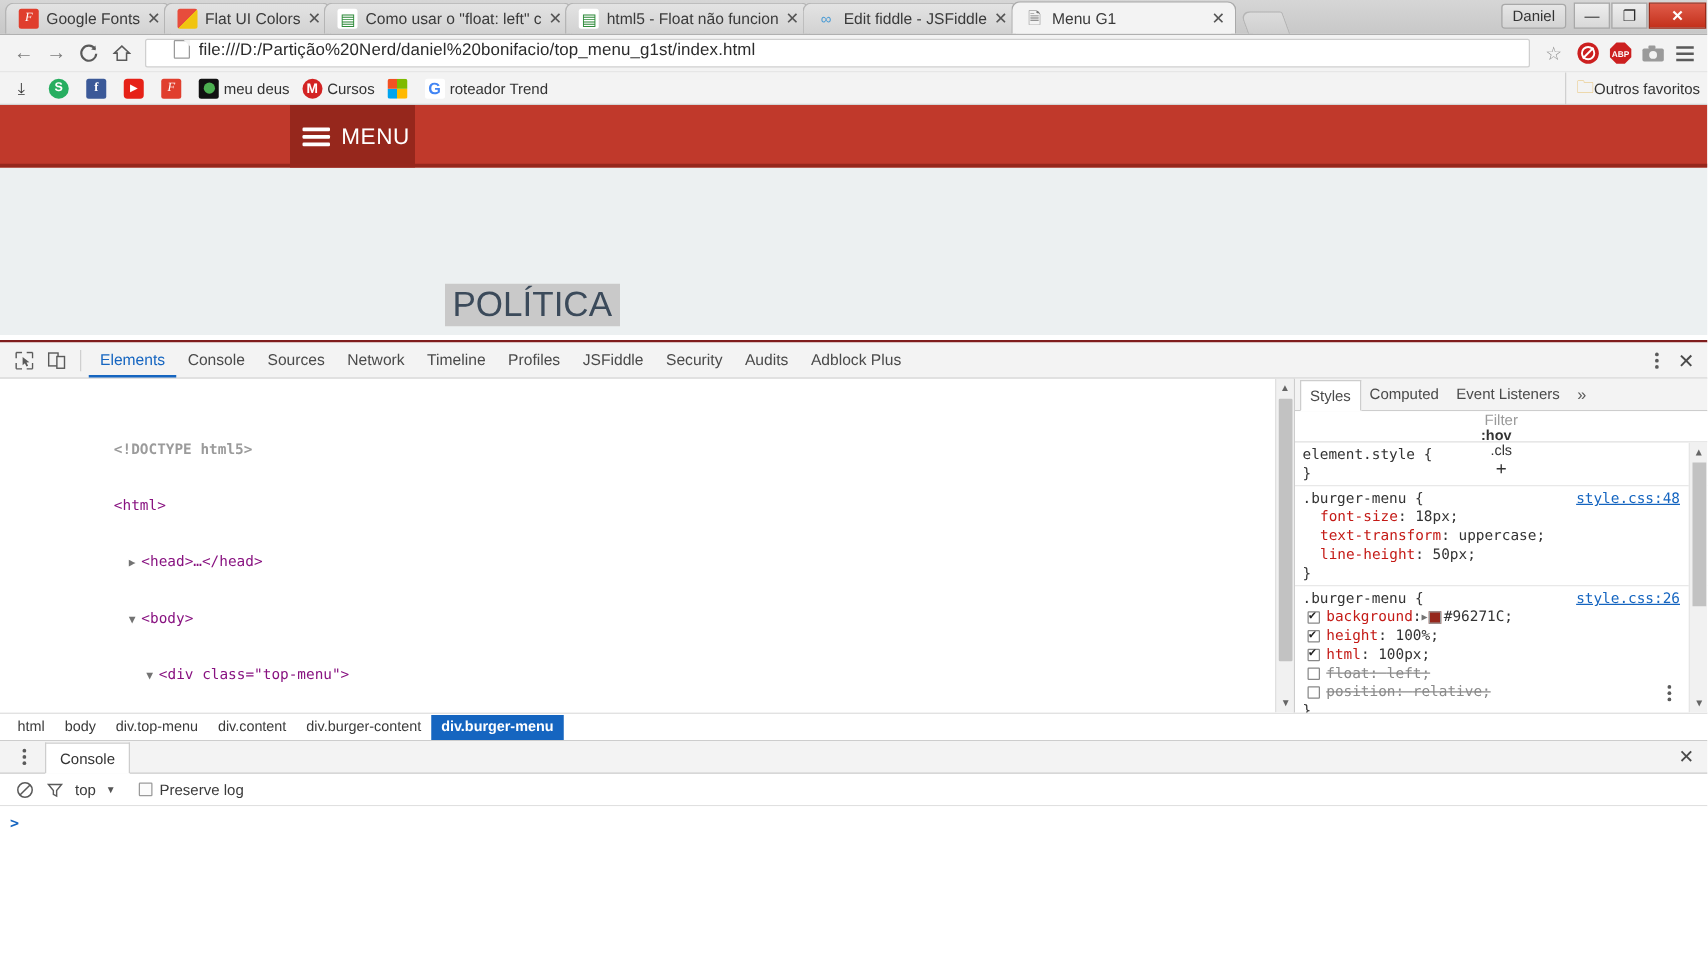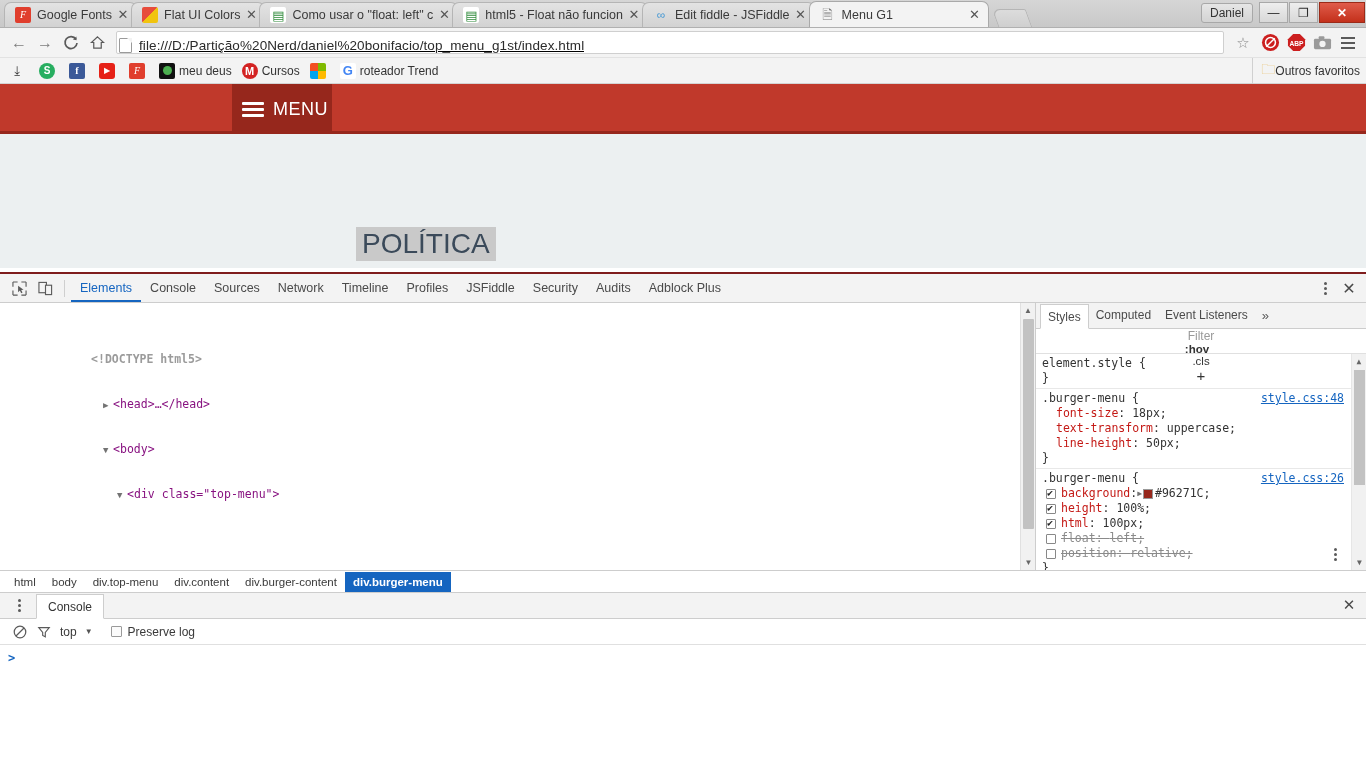--- a/index.html
+++ b/index.html
@@ -139,23 +139,22 @@
   }
   .navicon.dark { color: #5a5a5a; }
   .omnibox {
     flex: 1 1 auto;
     height: 23px;
     margin: 0 6px;
     background: #fff;
     border: 1px solid #cfcfcf;
     border-radius: 2px;
     display: flex;
-    align-items: flex-end;
-    padding: 0 2px;
-    text-decoration: underline;
+    align-items: flex-start;
+    padding: 0 22px;
   }
   .omnibox .page-icon {
     width: 13px; height: 15px;
     border: 1px solid #9a9a9a;
     border-radius: 1px;
     margin-right: 7px;
     position: relative;
     background: #fff;
     flex: 0 0 auto;
   }
@@ -775,20 +774,23 @@
         </div>
       </div>
     </div>
 
     <div class="dt-body">
 
       <div class="elements-pane">
         <div class="dom-tree">
           <div class="dom-line">
             <span class="doct">&lt;!DOCTYPE html5&gt;</span>
+          </div>
+          <div class="dom-line">
+            <span class="tw">&lt;html&gt;</span>
           </div>
           <div class="dom-line" style="padding-left:12px">
             <span class="arrow">▶</span><span class="tw">&lt;head&gt;…&lt;/head&gt;</span>
           </div>
           <div class="dom-line" style="padding-left:12px">
             <span class="arrow">▼</span><span class="tw">&lt;body&gt;</span>
           </div>
           <div class="dom-line" style="padding-left:26px">
             <span class="arrow">▼</span><span class="tw">&lt;div class="top-menu"&gt;</span>
           </div>

